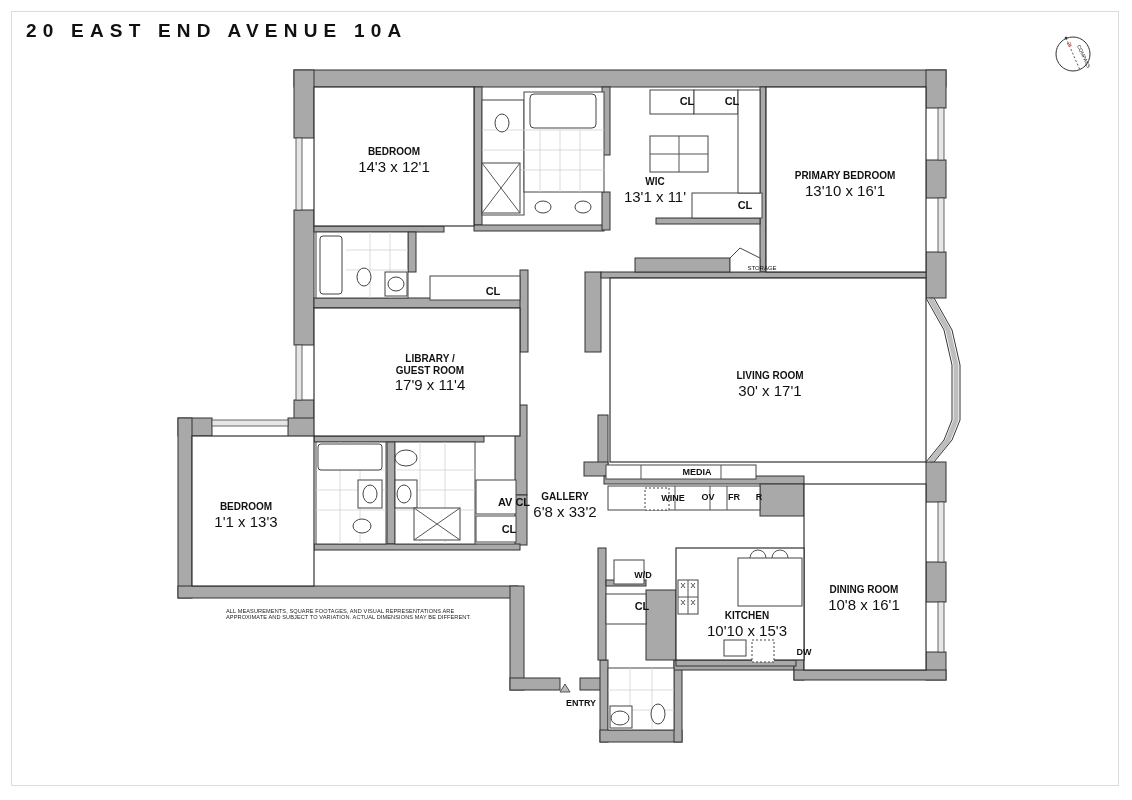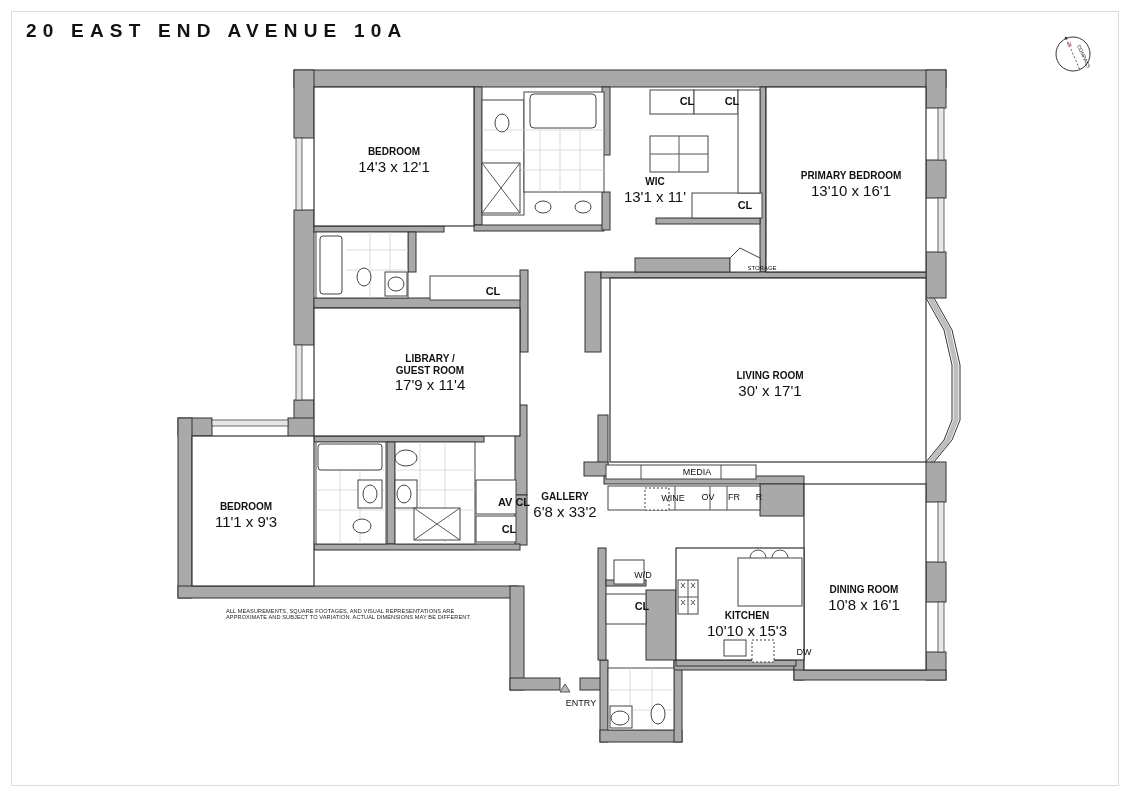--- a/index.html
+++ b/index.html
@@ -10,21 +10,21 @@
   .wall { fill: #a9a9a9; stroke: #333; stroke-width: 1; }
   .room { fill: #ffffff; stroke: #333; stroke-width: 1.2; }
   .thin { fill: none; stroke: #555; stroke-width: 1; }
   .tile { fill: none; stroke: #d2d2d2; stroke-width: 0.8; }
   .fix { fill: #fff; stroke: #444; stroke-width: 1; }
   .win { fill: #e6e6e6; stroke: #444; stroke-width: 0.8; }
   .lbl { position: absolute; text-align: center; color: #111; transform: translateX(-50%); white-space: nowrap; line-height: 1.15; }
   .lbl .n { font-weight: bold; font-size: 10px; display: block; }
   .lbl .d { font-size: 15px; display: block; }
   .tag { position: absolute; font-size: 11px; font-weight: bold; color: #111; transform: translate(-50%,-50%); white-space: nowrap; padding-left: 32px; }
-  .tag.s { font-weight: normal; font-size: 9px; }
+  .tag.s { font-weight: bold; font-size: 9px; }
   .tag.xs { font-weight: normal; font-size: 6px; }
   .disclaimer { position: absolute; left: 226px; top: 608px; font-size: 5.6px; line-height: 6.2px; color: #222; letter-spacing: 0.1px; }
   .compass { position: absolute; left: 1053px; top: 34px; width: 40px; height: 40px; }
 </style>
 </head>
 <body>
 
 <div class="frame"></div>
 <div class="title">20 EAST END AVENUE 10A</div>
 
@@ -215,36 +215,36 @@
 </svg>
 
 <div class="lbl" style="left:394px; top:146px;">
   <span class="n">BEDROOM</span>
     <span class="d">14'3 x 12'1</span>
 </div>
 <div class="lbl" style="left:655px; top:176px;">
   <span class="n">WIC</span>
     <span class="d">13'1 x 11'</span>
 </div>
-<div class="lbl" style="left:845px; top:170px;margin-left:6px;">
+<div class="lbl" style="left:845px; top:170px;">
   <span class="n">PRIMARY BEDROOM</span>
     <span class="d">13'10 x 16'1</span>
 </div>
 <div class="lbl" style="left:430px; top:353px;">
   <span class="n">LIBRARY /</span>
     <span class="n">GUEST ROOM</span>
     <span class="d">17'9 x 11'4</span>
 </div>
 <div class="lbl" style="left:770px; top:370px;">
   <span class="n">LIVING ROOM</span>
     <span class="d">30' x 17'1</span>
 </div>
 <div class="lbl" style="left:246px; top:501px;">
   <span class="n">BEDROOM</span>
-    <span class="d">11'1 x 9'3</span>
+    <span class="d">1'1 x 13'3</span>
 </div>
 <div class="lbl" style="left:565px; top:491px;">
   <span class="n">GALLERY</span>
     <span class="d">6'8 x 33'2</span>
 </div>
 <div class="lbl" style="left:864px; top:584px;">
   <span class="n">DINING ROOM</span>
     <span class="d">10'8 x 16'1</span>
 </div>
 <div class="lbl" style="left:747px; top:610px;">

